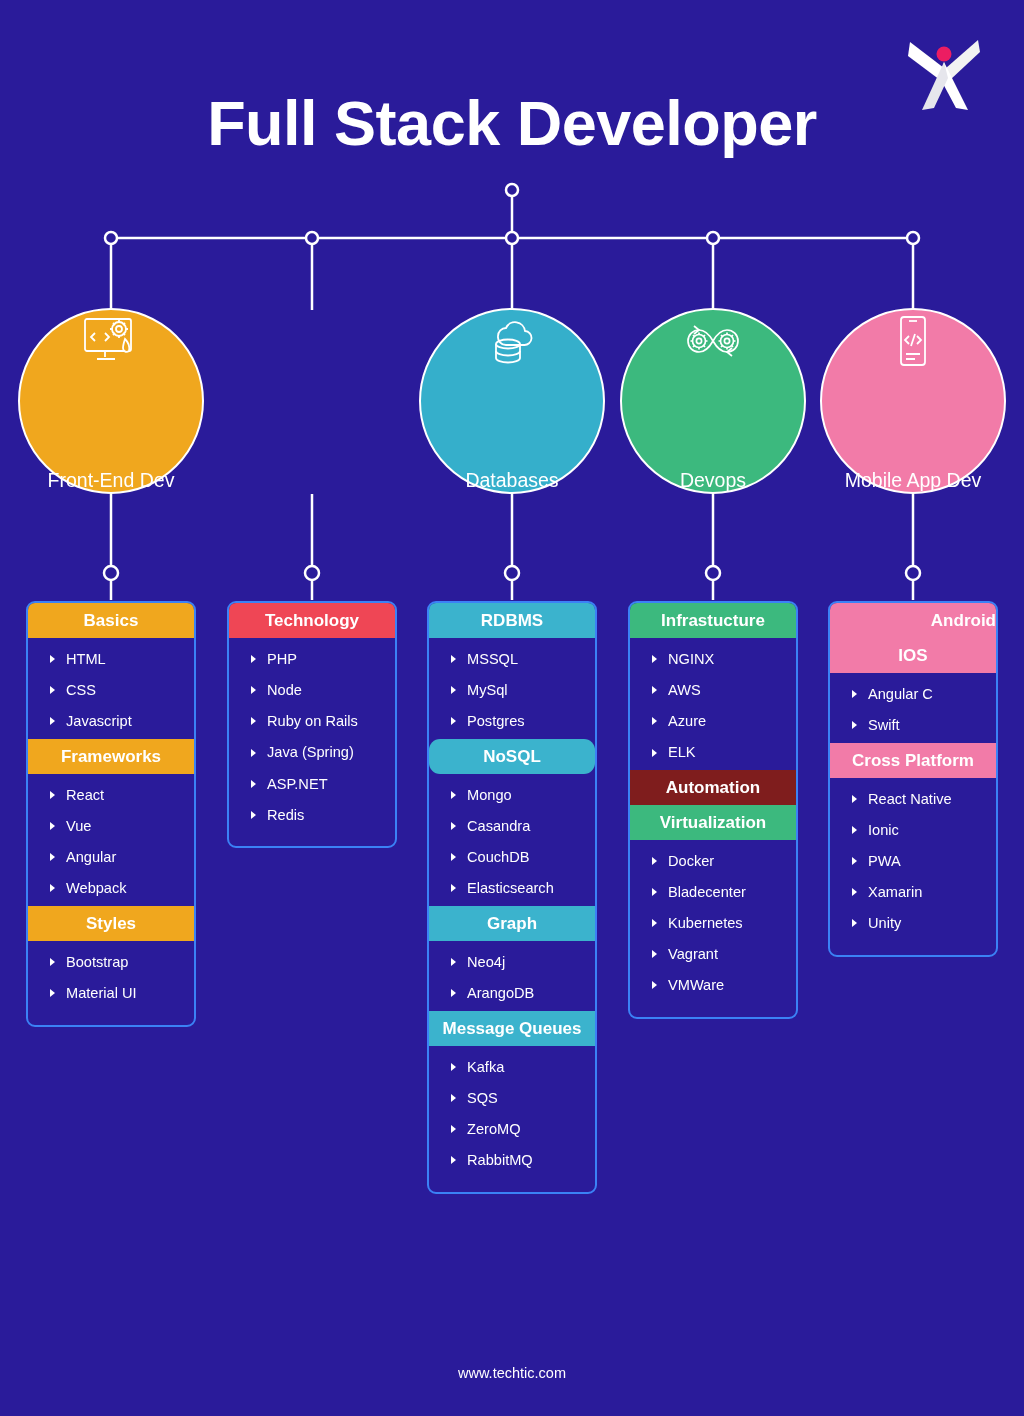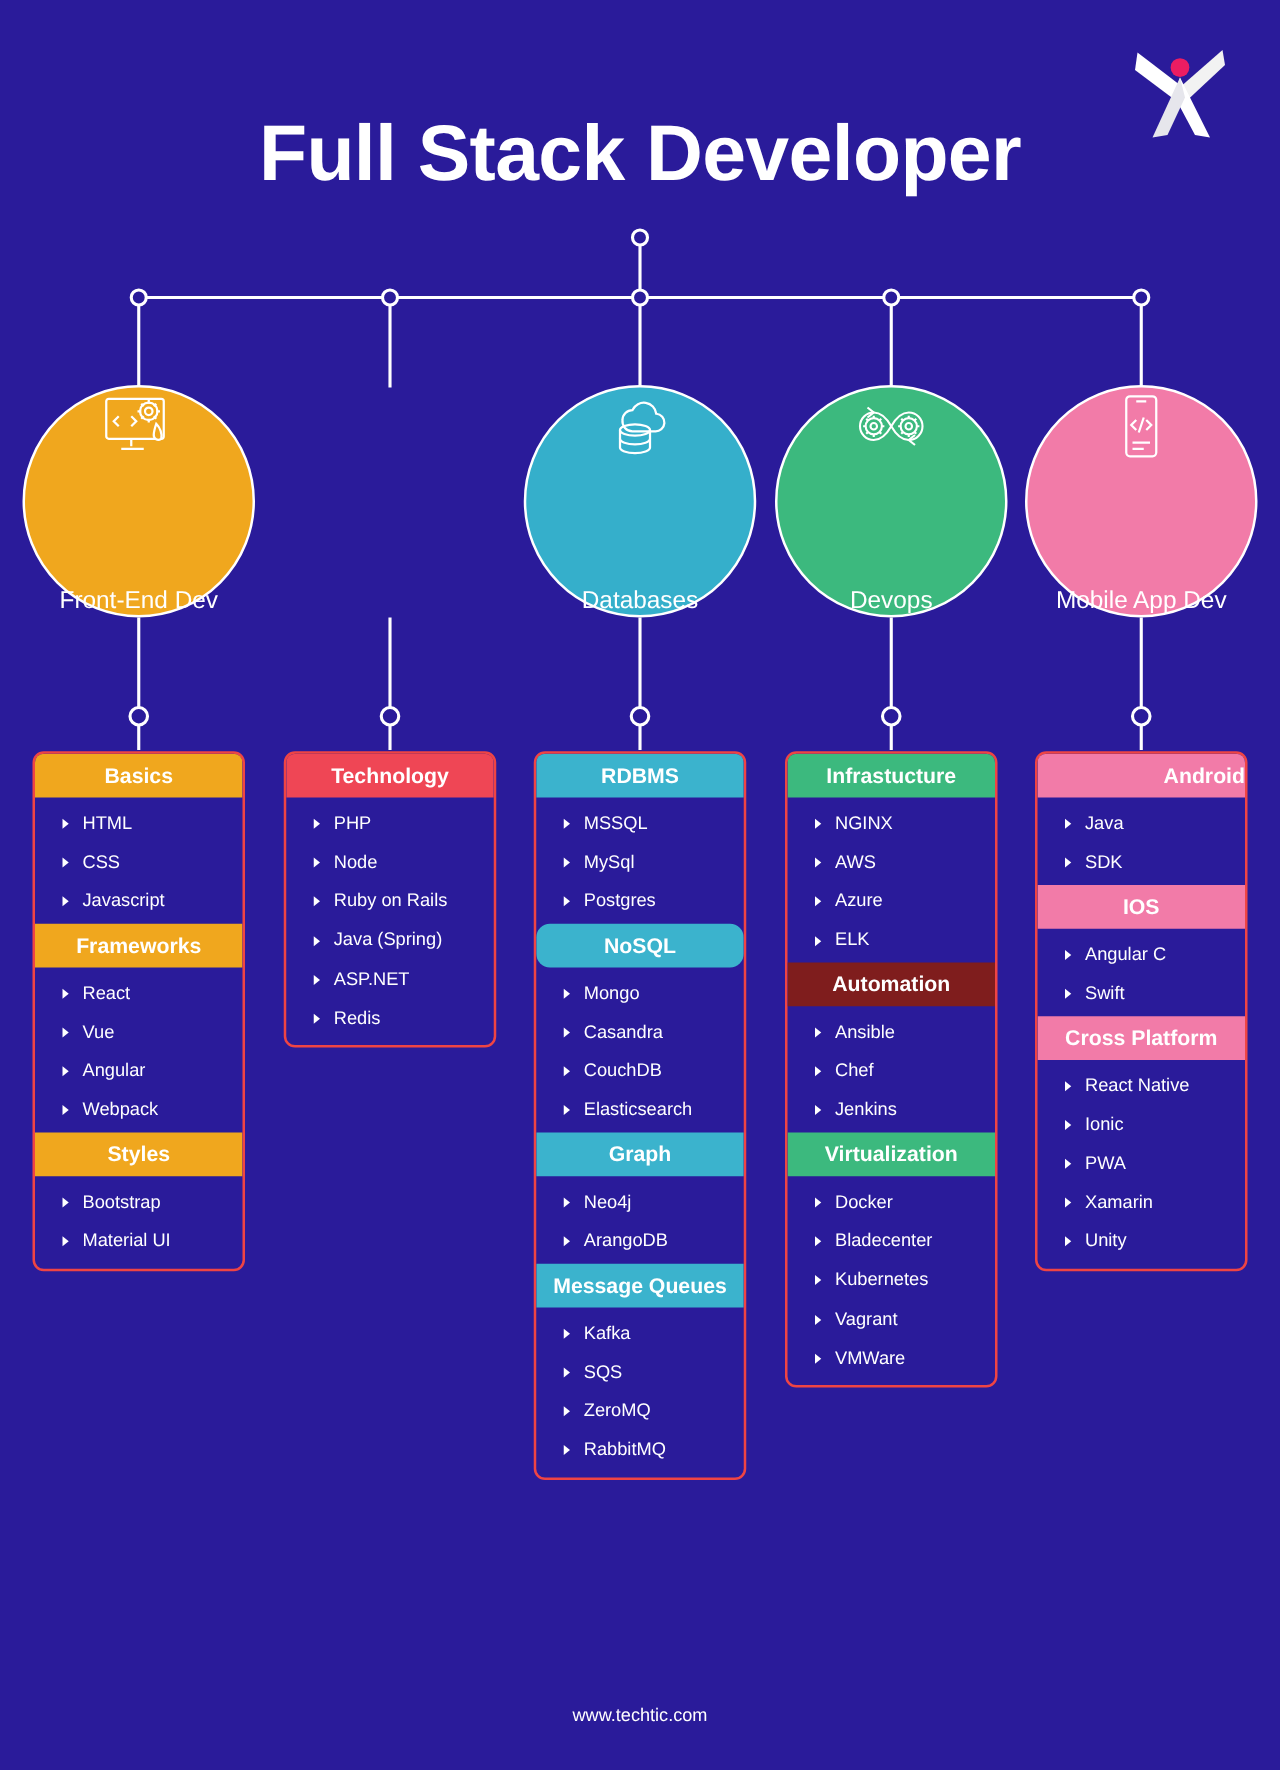--- a/index.html
+++ b/index.html
@@ -50,25 +50,25 @@
     font-size: 19.5px;
     font-weight: 400;
     text-align: center;
     white-space: nowrap;
   }
 
   
   .card {
     position: absolute;
     width: 170px;
-    border: 2px solid #ef4444;
+    border: 2px solid #3b82f6;
     border-radius: 9px;
     background: #2a1b9a;
     overflow: hidden;
-    padding-bottom: 4px;
+    padding-bottom: 14px;
   }
   .grp-head {
     color: #ffffff;
     font-size: 17px;
     font-weight: bold;
     text-align: center;
     padding: 9px 0 8px 0;
     line-height: 1.05;
   }
   .grp-items { padding: 6px 0 2px 0; }
@@ -365,34 +365,20 @@
         <div class="item">
           <span class="bullet"></span>
           <span class="ilabel">Azure</span>
         </div>
         <div class="item">
           <span class="bullet"></span>
           <span class="ilabel">ELK</span>
         </div>
       </div>
       <div class="grp-head" style="background: #7f1d1d; text-align: center;">Automation</div>
-      <div class="grp-items">
-        <div class="item">
-          <span class="bullet"></span>
-          <span class="ilabel">Ansible</span>
-        </div>
-        <div class="item">
-          <span class="bullet"></span>
-          <span class="ilabel">Chef</span>
-        </div>
-        <div class="item">
-          <span class="bullet"></span>
-          <span class="ilabel">Jenkins</span>
-        </div>
-      </div>
       <div class="grp-head" style="background: rgb(60, 185, 126);">Virtualization</div>
       <div class="grp-items">
         <div class="item">
           <span class="bullet"></span>
           <span class="ilabel">Docker</span>
         </div>
         <div class="item">
           <span class="bullet"></span>
           <span class="ilabel">Bladecenter</span>
         </div>
@@ -405,30 +391,20 @@
           <span class="ilabel">Vagrant</span>
         </div>
         <div class="item">
           <span class="bullet"></span>
           <span class="ilabel">VMWare</span>
         </div>
       </div>
     </div>
   <div class="card" id="card-4" style="left: 828px; top: 601px;">
       <div class="grp-head" style="background: rgb(242, 123, 168); text-align: right;">Android</div>
-      <div class="grp-items">
-        <div class="item">
-          <span class="bullet"></span>
-          <span class="ilabel">Java</span>
-        </div>
-        <div class="item">
-          <span class="bullet"></span>
-          <span class="ilabel">SDK</span>
-        </div>
-      </div>
       <div class="grp-head" style="background: rgb(242, 123, 168);">IOS</div>
       <div class="grp-items">
         <div class="item">
           <span class="bullet"></span>
           <span class="ilabel">Angular C</span>
         </div>
         <div class="item">
           <span class="bullet"></span>
           <span class="ilabel">Swift</span>
         </div>

